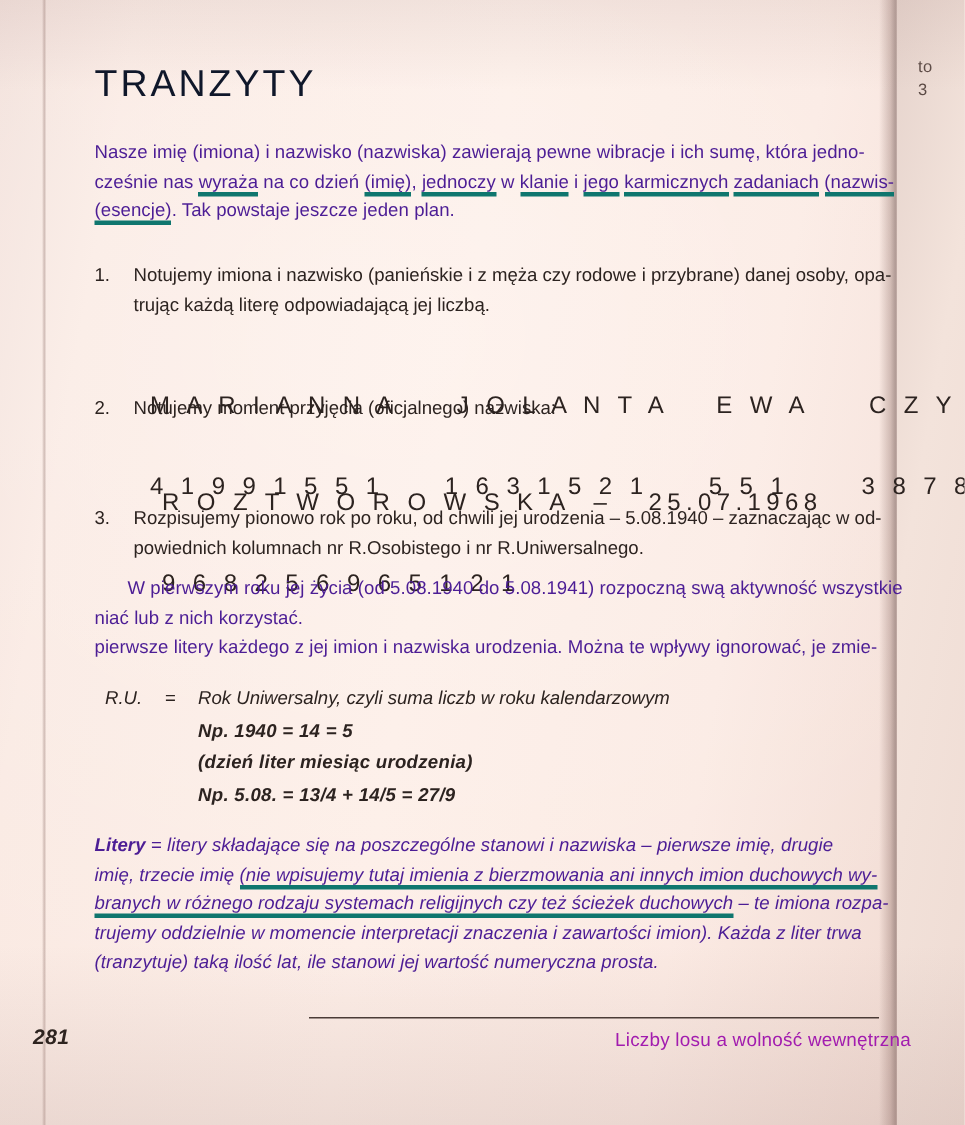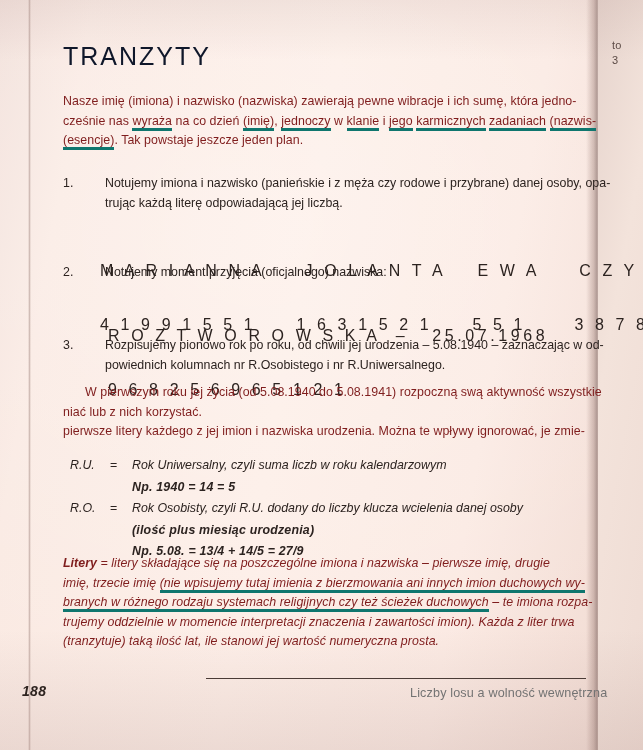--- a/index.html
+++ b/index.html
@@ -83,21 +83,21 @@
     left: 63px;
     top: 42px;
     font-size: 25px;
     letter-spacing: 2.0px;
     color: #0f172a;
     font-weight: 400;
   }
 
   .para {
     position: absolute;
-    color: #7f1d1d;
+    color: #4c1d95;
     font-size: 12.4px;
     line-height: 19.6px;
     letter-spacing: .05px;
     text-align: justify;
   }
 
   .u { border-bottom: 3px solid #0f766e; padding-bottom: 0px; }
 
   
   #intro {
@@ -113,21 +113,21 @@
     color: #2c2320;
     font-size: 12.4px;
     line-height: 19.6px;
   }
   .item .num {
     position: absolute;
     left: 0;
     top: 0;
     width: 18px;
   }
-  .item .body { display: block; margin-left: 42px; }
+  .item .body { display: block; margin-left: 26px; }
   .item .body .l { display: block; white-space: nowrap; }
 
   #item1 { left: 63px; top: 174px; width: 478px; }
   #item2 { left: 63px; top: 263px; width: 478px; }
   #item3 { left: 63px; top: 336px; width: 478px; }
 
   
   .grid {
     position: absolute;
     font-family: "Liberation Sans", sans-serif;
@@ -195,21 +195,21 @@
     font-style: italic;
     font-weight: bold;
     color: #2e2420;
     letter-spacing: .3px;
   }
   #running-title {
     position: absolute;
     left: 410px;
     top: 686px;
     font-size: 12.6px;
-    color: #737373;
+    color: #a21caf;
     letter-spacing: .15px;
     white-space: nowrap;
   }
 </style>
 </head>
 <body>
 
 <div id="photo">
   <div id="spine-line"></div>
   <div id="page-edge-shadow"></div>
@@ -267,29 +267,28 @@
 
   <div class="para" id="firstyear">
       <span class="l indent">W pierwszym roku jej życia (od 5.08.1940 do 5.08.1941) rozpoczną swą aktywność wszystkie</span>
       <span class="l">niać lub z nich korzystać.</span>
       <span class="l">pierwsze litery każdego z jej imion i nazwiska urodzenia. Można te wpływy ignorować, je zmie-</span>
     </div>
 
   <div class="defs">
       <span class="defrow"><span class="dt">R.U.</span><span class="eq">=</span><span class="dd ital">Rok Uniwersalny, czyli suma liczb w roku kalendarzowym</span></span>
       <span class="sub np">Np. 1940   =   14   =   5</span>
-      <span class="defrow"><span class="dt">R.O.</span><span class="eq">=</span><span class="dd ital">Rok Osobisty, czyli R.U. dodany do liczby klucza wcielenia danej osoby</span></span>
-      <span class="sub np">(ilość plus miesiąc urodzenia)</span>
+      <span class="sub np">(dzień liter miesiąc urodzenia)</span>
       <span class="sub np">Np. 5.08.   =   13/4   +   14/5   =   27/9</span>
     </div>
 
   <div class="para" id="litery">
-      <span class="l"><span><b>Litery</b></span><span>  =   litery składające się na poszczególne imiona i nazwiska – pierwsze   imię, drugie</span></span>
+      <span class="l"><span><b>Litery</b></span><span>  =   litery składające się na poszczególne stanowi i nazwiska – pierwsze   imię, drugie</span></span>
       <span class="l"><span>imię, trzecie imię </span><span class="u">(nie wpisujemy tutaj imienia z bierzmowania ani innych imion duchowych wy-</span></span>
       <span class="l"><span class="u">branych w różnego rodzaju systemach religijnych czy też ścieżek duchowych</span><span> – te imiona rozpa-</span></span>
       <span class="l"><span>trujemy oddzielnie w momencie interpretacji znaczenia i zawartości imion). Każda  z  liter  trwa</span></span>
       <span class="l"><span>(tranzytuje) taką ilość lat, ile stanowi jej wartość numeryczna prosta.</span></span>
     </div>
 
   <div id="footer-rule"></div>
-  <div id="page-number">188</div>
+  <div id="page-number">281</div>
   <div id="running-title">Liczby losu a wolność wewnętrzna</div>
 </div>
 
 </body></html>

